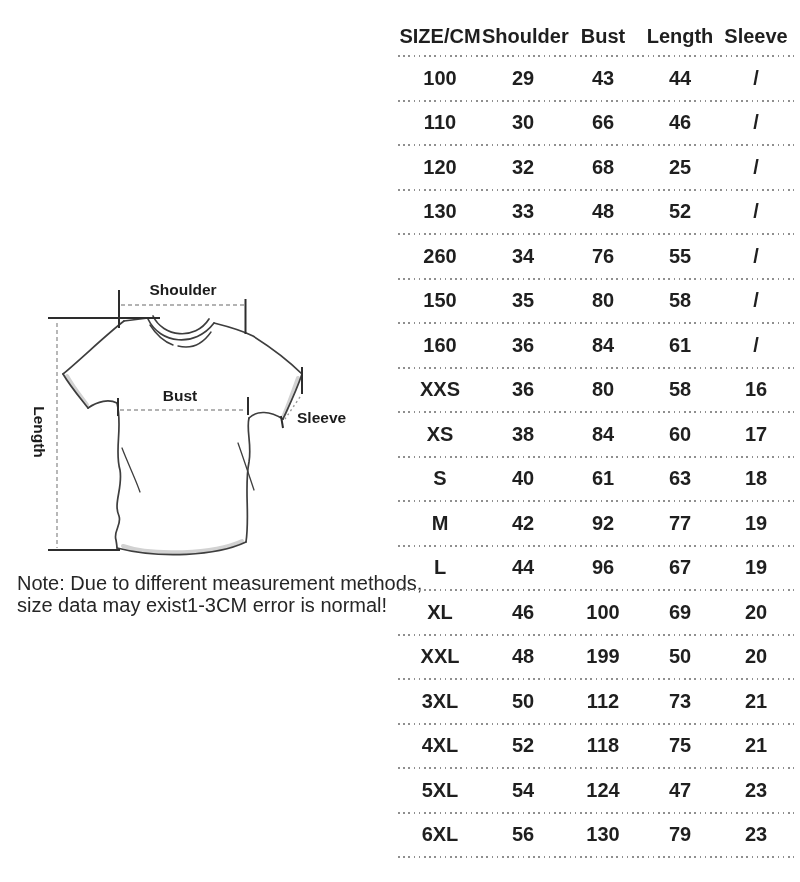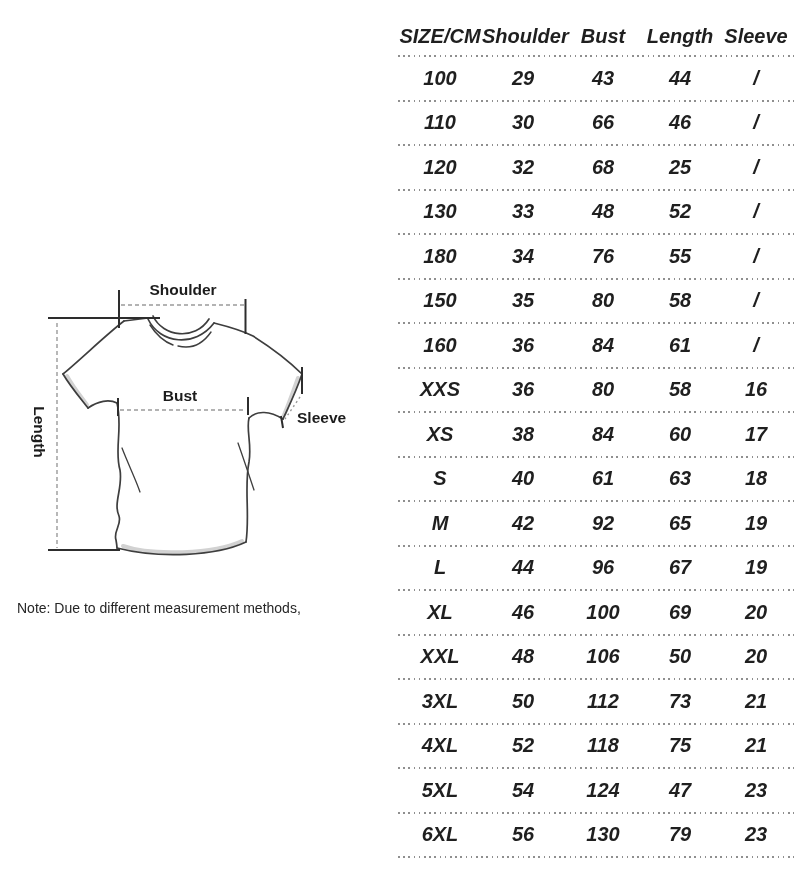--- a/index.html
+++ b/index.html
@@ -6,21 +6,21 @@
   .canvas {
     position:relative;
     width:800px; height:882px;
     background:#ffffff;
     font-family:"Liberation Sans", sans-serif;
     color:#1f1f1f;
     overflow:hidden;
   }
 
   
-  .size-table { position:absolute; left:398px; top:17px; width:396px;font-style:italic; }
+  .size-table { position:absolute; left:398px; top:17px; width:396px; }
   .trow {
     display:grid;
     grid-template-columns:84px 82px 78px 76px 76px;
     align-items:center;
     height:42.5px;
   }
   .trow.header { height:38px; }
   .cell {
     text-align:center;
     font-size:20px;
@@ -45,22 +45,22 @@
     white-space:nowrap;
   }
   .lbl-shoulder { left:112px; top:11px; width:122px; text-align:center; }
   .lbl-bust     { left:120px; top:117px; width:100px; text-align:center; }
   .lbl-sleeve   { left:287px; top:139px; }
   .lbl-length   { left:-1px; top:152px; width:58px; height:20px; text-align:center;
                   transform:rotate(90deg); transform-origin:center; }
 
   
   .note {
-    position:absolute; left:17px; top:597px;
-    font-size:14px; line-height:22px;
+    position:absolute; left:17px; top:572px;
+    font-size:20px; line-height:22px;
     font-weight:400; color:#262626;
   }
 </style>
 </head>
 <body>
 
 <div class="canvas">
 
   <div class="diagram">
     <svg class="shirt-svg" width="370" height="310" viewBox="0 0 370 310">
@@ -111,20 +111,21 @@
     </svg>
 
     <div class="dlabel lbl-shoulder">Shoulder</div>
     <div class="dlabel lbl-bust">Bust</div>
     <div class="dlabel lbl-sleeve">Sleeve</div>
     <div class="dlabel lbl-length">Length</div>
   </div>
 
   <div class="note">
     <div>Note: Due to different measurement methods,</div>
+    <div>size data may exist1-3CM error is normal!</div>
   </div>
 
   <div class="size-table">
     <div class="trow header">
       <div class="cell">SIZE/CM</div>
       <div class="cell">Shoulder</div>
       <div class="cell">Bust</div>
       <div class="cell">Length</div>
       <div class="cell">Sleeve</div>
     </div>
@@ -156,21 +157,21 @@
       <div class="sep"></div>
       <div class="trow">
         <div class="cell">130</div>
         <div class="cell">33</div>
         <div class="cell">48</div>
         <div class="cell">52</div>
         <div class="cell">/</div>
       </div>
       <div class="sep"></div>
       <div class="trow">
-        <div class="cell">180</div>
+        <div class="cell">260</div>
         <div class="cell">34</div>
         <div class="cell">76</div>
         <div class="cell">55</div>
         <div class="cell">/</div>
       </div>
       <div class="sep"></div>
       <div class="trow">
         <div class="cell">150</div>
         <div class="cell">35</div>
         <div class="cell">80</div>
@@ -207,21 +208,21 @@
         <div class="cell">40</div>
         <div class="cell">61</div>
         <div class="cell">63</div>
         <div class="cell">18</div>
       </div>
       <div class="sep"></div>
       <div class="trow">
         <div class="cell">M</div>
         <div class="cell">42</div>
         <div class="cell">92</div>
-        <div class="cell">65</div>
+        <div class="cell">77</div>
         <div class="cell">19</div>
       </div>
       <div class="sep"></div>
       <div class="trow">
         <div class="cell">L</div>
         <div class="cell">44</div>
         <div class="cell">96</div>
         <div class="cell">67</div>
         <div class="cell">19</div>
       </div>
@@ -230,21 +231,21 @@
         <div class="cell">XL</div>
         <div class="cell">46</div>
         <div class="cell">100</div>
         <div class="cell">69</div>
         <div class="cell">20</div>
       </div>
       <div class="sep"></div>
       <div class="trow">
         <div class="cell">XXL</div>
         <div class="cell">48</div>
-        <div class="cell">106</div>
+        <div class="cell">199</div>
         <div class="cell">50</div>
         <div class="cell">20</div>
       </div>
       <div class="sep"></div>
       <div class="trow">
         <div class="cell">3XL</div>
         <div class="cell">50</div>
         <div class="cell">112</div>
         <div class="cell">73</div>
         <div class="cell">21</div>

